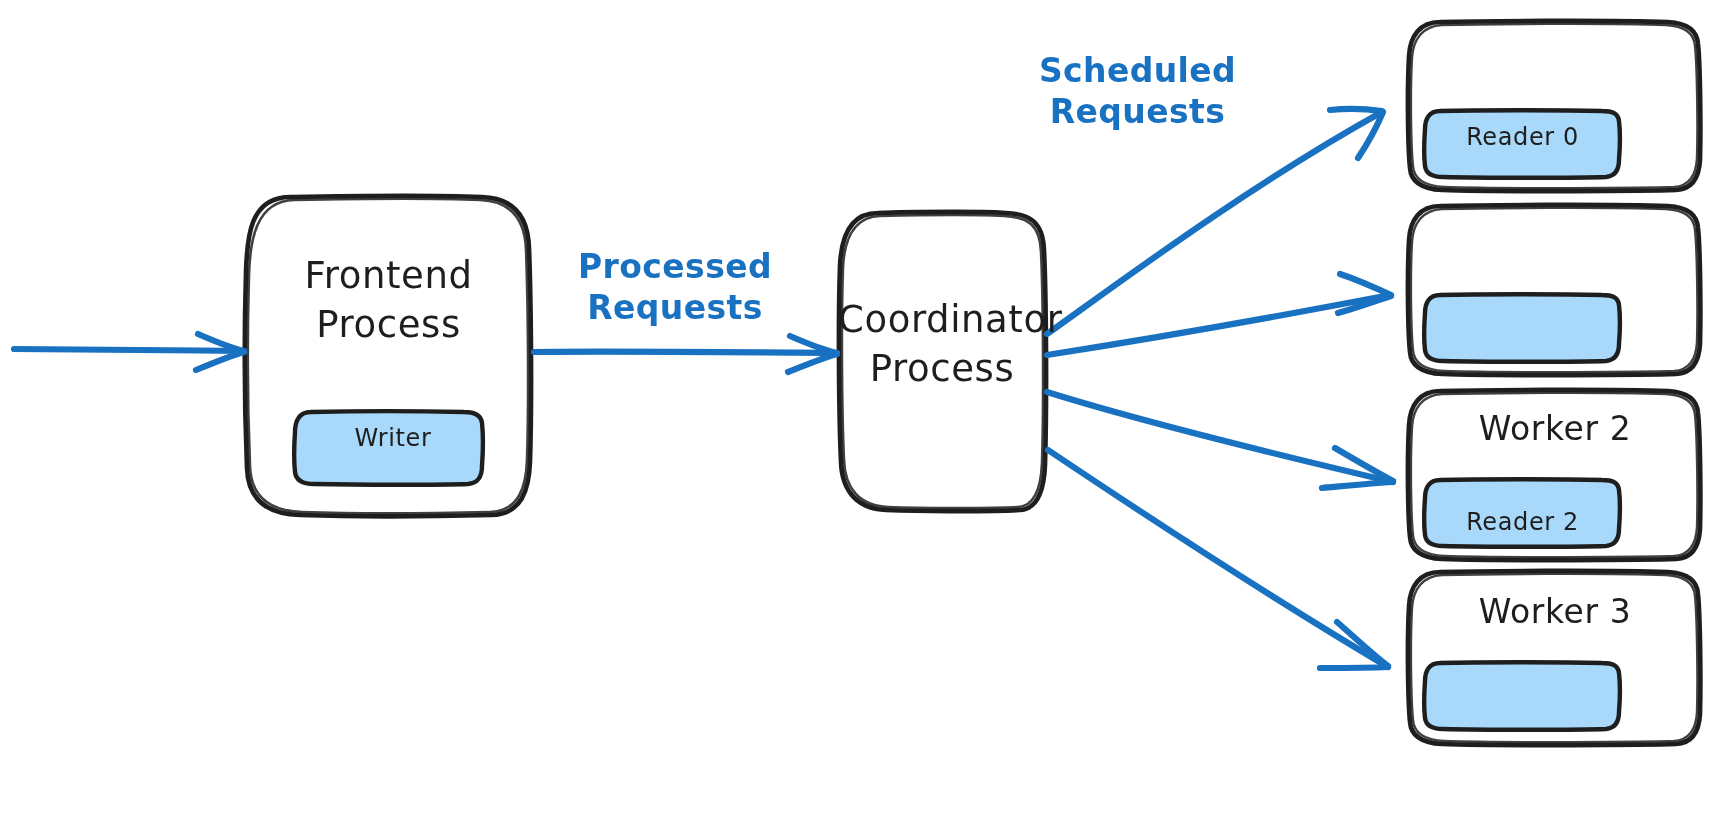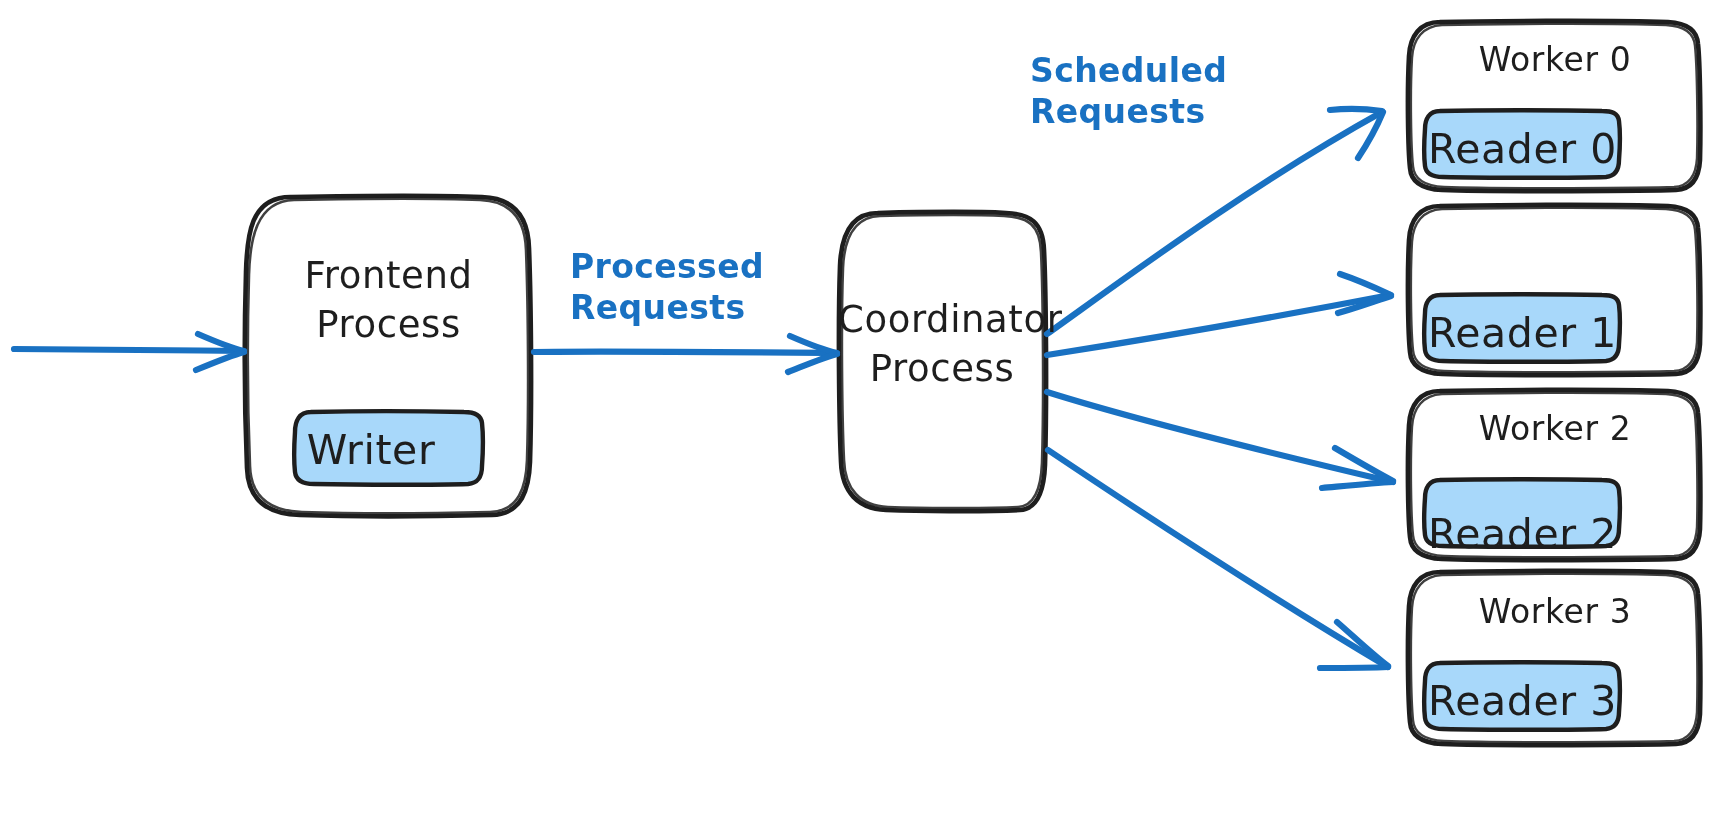--- a/index.html
+++ b/index.html
@@ -30,29 +30,30 @@
     font-family: "DejaVu Sans", sans-serif;
     line-height: 1.32;
     white-space: pre-line;
     pointer-events: none;
   }
   .proc-title {
     font-size: 37px;
     letter-spacing: 0.6px;
   }
   .chip-title {
-    font-size: 41px;
+    font-size: 24px;
     letter-spacing: 0.6px;
   }
   .worker-title {
     font-size: 33px;
     letter-spacing: 0.6px;
   }
   .edge-label {
     position: absolute;
+    text-align: center;
     color: #1971c2;
     font-size: 33px;
     font-weight: 700;
     line-height: 1.25;
     white-space: pre-line;
     letter-spacing: 0.4px;
     pointer-events: none;
     font-family: "DejaVu Sans", sans-serif;
   }
 </style>
@@ -144,35 +145,32 @@
       <path d="M1048,450 C1130,505 1270,597 1388,667" fill="none" stroke="#1971c2" stroke-width="6.2" stroke-linecap="round"></path>
       <path d="M1337,622 C1352,635 1372,654 1388,666" fill="none" stroke="#1971c2" stroke-width="6.2" stroke-linecap="round"></path>
       <path d="M1320,668 C1342,668 1370,668 1388,667" fill="none" stroke="#1971c2" stroke-width="6.2" stroke-linecap="round"></path>
     </g>
 
   </svg>
 
   <div class="node-label proc-title" style="left:246px; top:252px; width:285px;">Frontend
 Process</div>
 
-  <div class="node-label chip-title" style="left:277px; top:423px; width:188px;">Writer</div>
+  <div class="node-label chip-title" style="left:299px; top:423px; width:188px;">Writer</div>
 
   <div class="node-label proc-title" style="left:838px; top:296px; width:208px;">Coordinator
 Process</div>
 
-  <div class="node-label worker-title" style="left:1409px; top:38px; width:292px;">Worker 0</div>
   <div class="node-label chip-title" style="left:1425px; top:122px; width:195px;">Reader 0</div>
 
-  <div class="node-label chip-title" style="left:1425px; top:306px; width:195px;">Reader 1</div>
 
   <div class="node-label worker-title" style="left:1409px; top:407px; width:292px;">Worker 2</div>
   <div class="node-label chip-title" style="left:1425px; top:507px; width:195px;">Reader 2</div>
 
   <div class="node-label worker-title" style="left:1409px; top:590px; width:292px;">Worker 3</div>
-  <div class="node-label chip-title" style="left:1425px; top:674px; width:195px;">Reader 3</div>
 
 
   <div class="edge-label" style="left:548px; top:246px; width:210px;margin-left:22px;">Processed
 Requests</div>
 
   <div class="edge-label" style="left:1030px; top:50px; width:215px;">Scheduled
 Requests</div>
 
 </div>
 

